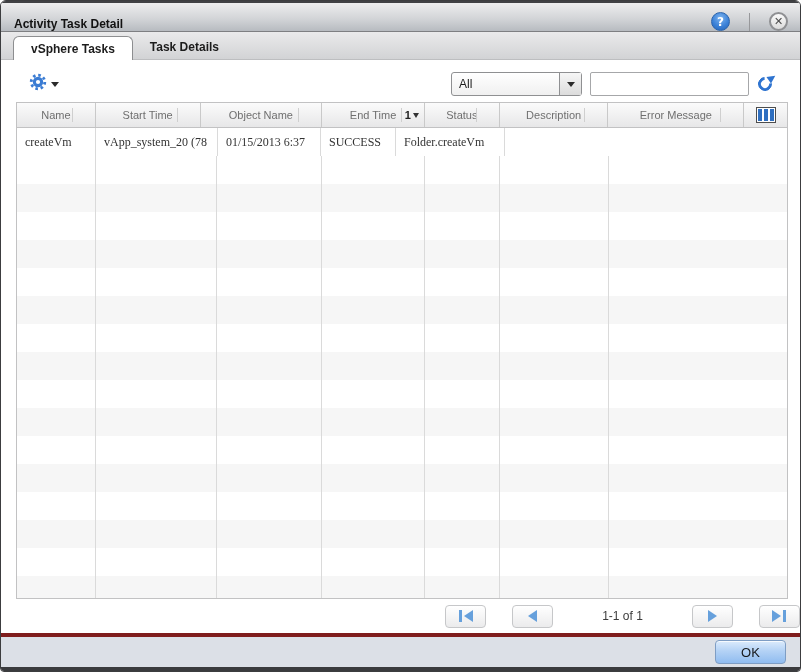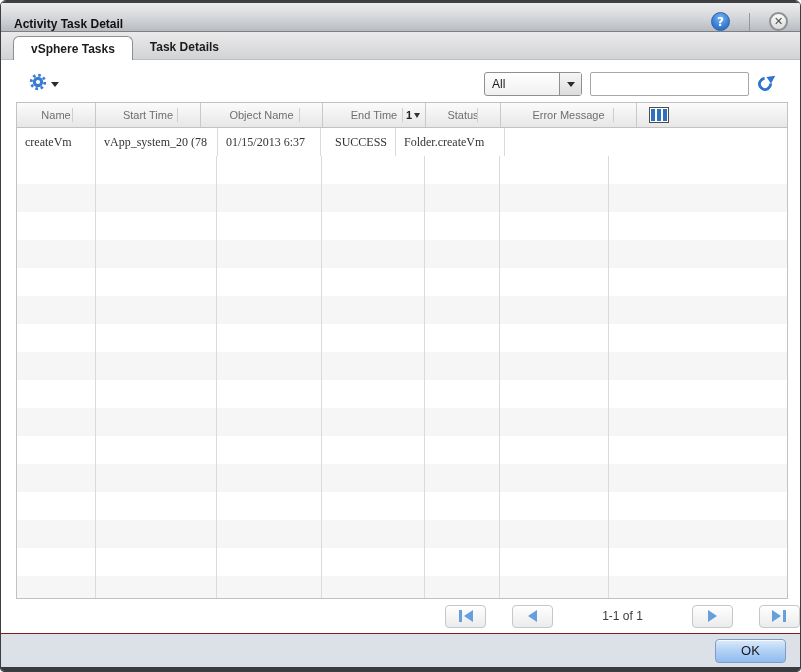--- a/index.html
+++ b/index.html
@@ -67,21 +67,21 @@
     padding:6px 24px 0 27px;
   }
   .menu-btn{ display:flex; align-items:center; gap:3px; cursor:pointer; }
   .caret-down{
     width:0; height:0;
     border-left:4px solid transparent; border-right:4px solid transparent;
     border-top:5px solid #2b2b2b;
   }
   .toolbar-right{ display:flex; align-items:center; }
   .dropdown{
-    width:98px; height:24px; border:1px solid #8f9092; border-radius:3px;
+    width:131px; height:24px; border:1px solid #8f9092; border-radius:3px;
     background:linear-gradient(#ffffff,#f0f0f0);
     display:flex; align-items:center; cursor:default;
   }
   .dd-label{ flex:1; font-size:12px; color:#1b1b1b; padding-left:7px; }
   .dd-arrow{
     width:22px; height:100%; border-left:1px solid #8f9092;
     background:linear-gradient(#f6f6f6,#dcdcdc);
     display:flex; align-items:center; justify-content:center;
   }
   .search{
@@ -141,40 +141,40 @@
 
   .gbody{ height:470px; overflow:hidden; background:#fff; }
   .trow{ height:28px; display:flex;font-family:Liberation Serif, serif; }
   .trow.alt{ background:#f6f6f6; }
   .cell{
     border-right:1px solid #dadada;
     padding:0 8px; font-size:12px; color:#333;
     line-height:28px; white-space:nowrap; overflow:hidden;
   }
   .c0{width:79px;} .c1{width:122px;} .c2{width:105px;} .c3{width:103px;}
-  .c4{width:75px;text-align:right;} .c5{width:109px;} .c6{width:179px; border-right:none;}
+  .c4{width:75px;} .c5{width:109px;} .c6{width:179px; border-right:none;}
   .hc-em{width:136px;} .hc-ch{width:43px;}
 
   
   .pager{ height:34px; display:flex; align-items:center; margin-left:444px; gap:26px; }
   .pbtn{
     width:47px; height:23px;
     border:1px solid #c6c7c9; border-radius:4px;
     background:linear-gradient(#ffffff,#ebebec);
     display:flex; align-items:center; justify-content:center; gap:2px;
     cursor:pointer;
   }
   .tri-r{ width:0; height:0; border-top:6px solid transparent; border-bottom:6px solid transparent; border-left:9px solid #66a0dc; }
   .tri-l{ width:0; height:0; border-top:6px solid transparent; border-bottom:6px solid transparent; border-right:9px solid #66a0dc; }
   .pbar{ width:3px; height:12px; background:#66a0dc; }
   .pager-label{ width:100px; text-align:center; font-size:12px; color:#3c3c3c; }
 
   
   .footer{
-    height:34px; border-top:1px solid #7f1d1d; background:#dce0e7;
+    height:34px; border-top:4px solid #7f1d1d; background:#dce0e7;
     display:flex; align-items:center; justify-content:flex-end;
     padding-right:14px;
   }
   .ok-btn{
     width:71px; height:24px;
     border:1px solid #7e9dc4; border-radius:4px;
     background:linear-gradient(#dcebfc,#b4d2f5 45%,#90bcf0);
     box-shadow:inset 0 1px 0 rgba(255,255,255,.75);
     font-family:"Liberation Sans", sans-serif;
     font-size:13px; color:#16181b; cursor:pointer;
@@ -250,20 +250,23 @@
         <div class="hcell c3">
           <span>End Time</span>
           <span class="sort-ind">
             <span>1</span>
             <span class="sort-tri"></span>
           </span>
         </div>
         <div class="hcell c4">
             <span>Status</span>
           </div>
+        <div class="hcell c5">
+            <span>Description</span>
+          </div>
         <div class="hcell hc-em">
             <span>Error Message</span>
           </div>
         <div class="hcell hc-ch chooser-cell no-grip">
           <div class="col-chooser">
               <div class="bars"></div>
             </div>
         </div>
       </div>
       <div class="gbody">

